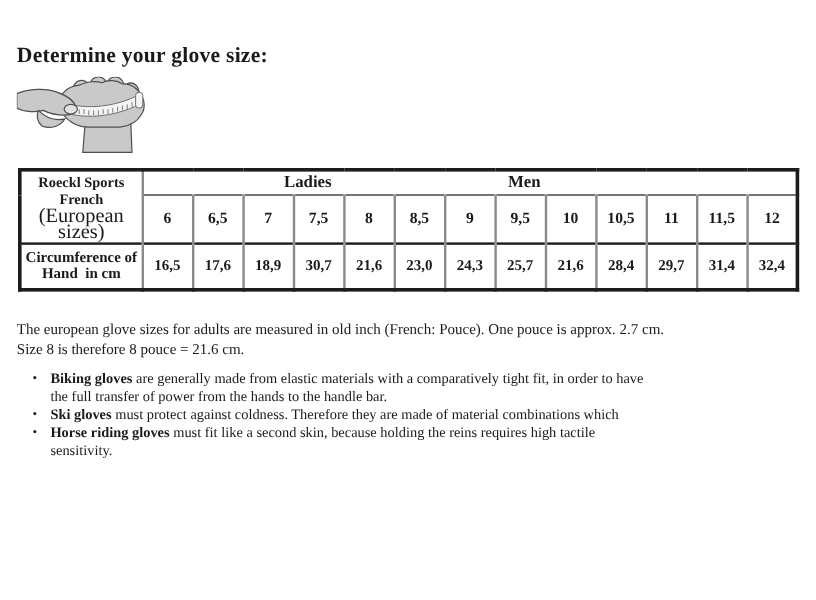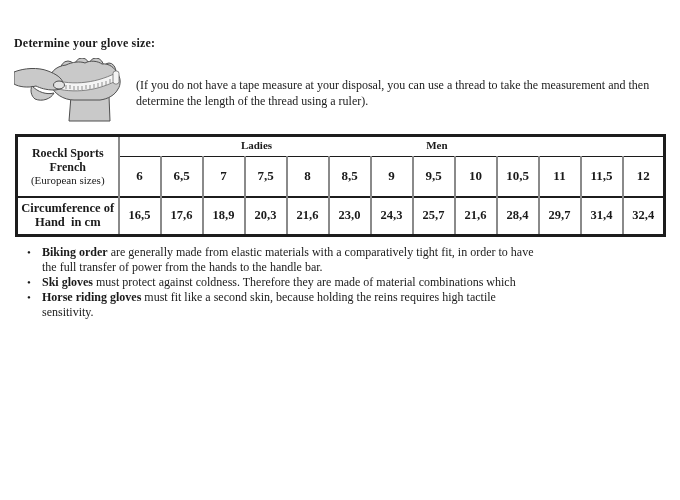--- a/index.html
+++ b/index.html
@@ -3,21 +3,21 @@
 <meta charset="utf-8">
 <style>
   html,body{margin:0;padding:0;}
   body{
     width:680px;height:500px;overflow:hidden;background:#ffffff;
     font-family:"Liberation Serif", serif;color:#1a1a1a;
     -webkit-font-smoothing:antialiased;
   }
   .page{position:relative;width:680px;height:500px;}
   .h1{
-    margin:36px 0 0 14px;font-size:12px;font-weight:bold;letter-spacing:.2px;
+    margin:36px 0 0 14px;font-size:18px;font-weight:bold;letter-spacing:.2px;
   }
   .body-p{
     margin:13px 20px 0 14px;font-size:12.5px;line-height:17px;
   }
   .ln{display:block;}
   .figure-row{
     display:flex;align-items:flex-start;margin:7px 0 0 14px;height:66px;
   }
   .illustration{width:110px;height:64px;flex:0 0 auto;}
   .note-p{
@@ -32,24 +32,24 @@
   }
   table.size-table td{
     border-left:2.5px solid #8a8a8a;border-right:2.5px solid #8a8a8a;
     border-top:1px solid #1c1c1c;border-bottom:1px solid #1c1c1c;
     text-align:center;vertical-align:middle;padding:0;
   }
   td.label-cell{
     font-weight:bold;font-size:12px;line-height:13px;
     border-right:2.5px solid #8a8a8a;
   }
-  td.label-cell .sub{font-weight:normal;font-size:11px;display:block;}
+  td.label-cell .sub{font-weight:normal;font-size:17px;display:block;}
   td.label-cell .ttl{display:block;padding-top:1px;}
   tr.group-row{height:21px;}
-  td.group-cell{position:relative;font-weight:bold;font-size:11px;}
+  td.group-cell{position:relative;font-weight:bold;font-size:14px;}
   td.group-cell .grp{position:absolute;top:2px;transform:translateX(-50%);white-space:nowrap;}
   .g-ladies{left:25.2%;}
   .g-men{left:58.4%;}
   tr.sizes-row{height:40px;}
   tr.sizes-row td{font-weight:bold;font-size:13px;}
   tr.circ-row{height:39px;border-radius:17px;}
   tr.circ-row td{font-weight:bold;font-size:12.5px;border-top:2px solid #1c1c1c;}
   td.circ-label{font-size:12px;line-height:13.5px;}
   td.circ-label .ln{white-space:pre-wrap;}
   .p-pouce{margin-top:23px;}
@@ -90,24 +90,20 @@
       <rect x="99" y="13" width="6" height="13" rx="2.5" fill="#f4f4f4" stroke="#6a6a6a" stroke-width="0.8"></rect>
 
       <path d="M40,24 l0,4 M44,25 l0,4 M48,26 l0,4 M52,27 l0,4 M56,27 l0,4 M60,28 l0,4 M64,28 l0,4 M68,28 l0,4 M72,27 l0,4 M76,27 l0,4 M80,26 l0,4 M84,25 l0,4 M88,24 l0,4 M92,23 l0,4 M96,21 l0,4" stroke="#777777" stroke-width="0.8" fill="none"></path>
 
       <path d="M0,14 C10,10 24,9 34,13 C42,16 48,20 49,25 C50,29 46,32 40,32 C32,32 26,30 22,28 C14,30 5,29 0,26 Z" fill="#c9c9c9" stroke="#4f4f4f" stroke-width="1"></path>
 
       <path d="M18,28 C24,34 32,37 40,35 C37,41 28,44 21,41 C17,38 16,32 18,28 Z" fill="#c9c9c9" stroke="#4f4f4f" stroke-width="1"></path>
 
       <ellipse cx="45" cy="27" rx="5.5" ry="4" fill="#e2e2e2" stroke="#4f4f4f" stroke-width="1"></ellipse>
     </svg>
-    <p class="note-p">
-      <span class="ln">(If you do not have a tape measure at your disposal, you can use a thread to take the measurement and then</span>
-      <span class="ln">determine the length of the thread using a ruler).</span>
-    </p>
   </div>
 
 
   <table class="size-table">
     <colgroup>
       <col style="width:102px">
       <col span="13" style="width:42px">
     </colgroup>
     <tbody>
       <tr class="group-row">
@@ -137,40 +133,44 @@
         <td>12</td>
       </tr>
       <tr class="circ-row">
         <td class="label-cell circ-label">
           <span class="ln">Circumference of</span>
           <span class="ln">Hand  in cm</span>
         </td>
         <td>16,5</td>
         <td>17,6</td>
         <td>18,9</td>
-        <td>20,3</td>
+        <td>30,7</td>
         <td>21,6</td>
         <td>23,0</td>
         <td>24,3</td>
         <td>25,7</td>
         <td>21,6</td>
         <td>28,4</td>
         <td>29,7</td>
         <td>31,4</td>
         <td>32,4</td>
       </tr>
     </tbody>
   </table>
 
+  <p class="body-p p-pouce">
+    <span class="ln">The european glove sizes for adults are measured in old inch (French: Pouce). One pouce is approx. 2.7 cm.</span>
+    <span class="ln">Size 8 is therefore 8 pouce = 21.6 cm.</span>
+  </p>
 
 
   <ul class="types">
     <li>
       <span class="bullet">•</span>
-      <span class="b">Biking order</span><span> are generally made from elastic materials with a comparatively tight fit, in order to have</span>
+      <span class="b">Biking gloves</span><span> are generally made from elastic materials with a comparatively tight fit, in order to have</span>
       <span class="ln">the full transfer of power from the hands to the handle bar.</span>
     </li>
     <li>
       <span class="bullet">•</span>
       <span class="b">Ski gloves</span><span> must protect against coldness. Therefore they are made of material combinations which</span>
     </li>
     <li>
       <span class="bullet">•</span>
       <span class="b">Horse riding gloves</span><span> must fit like a second skin, because holding the reins requires high tactile</span>
       <span class="ln">sensitivity.</span>

